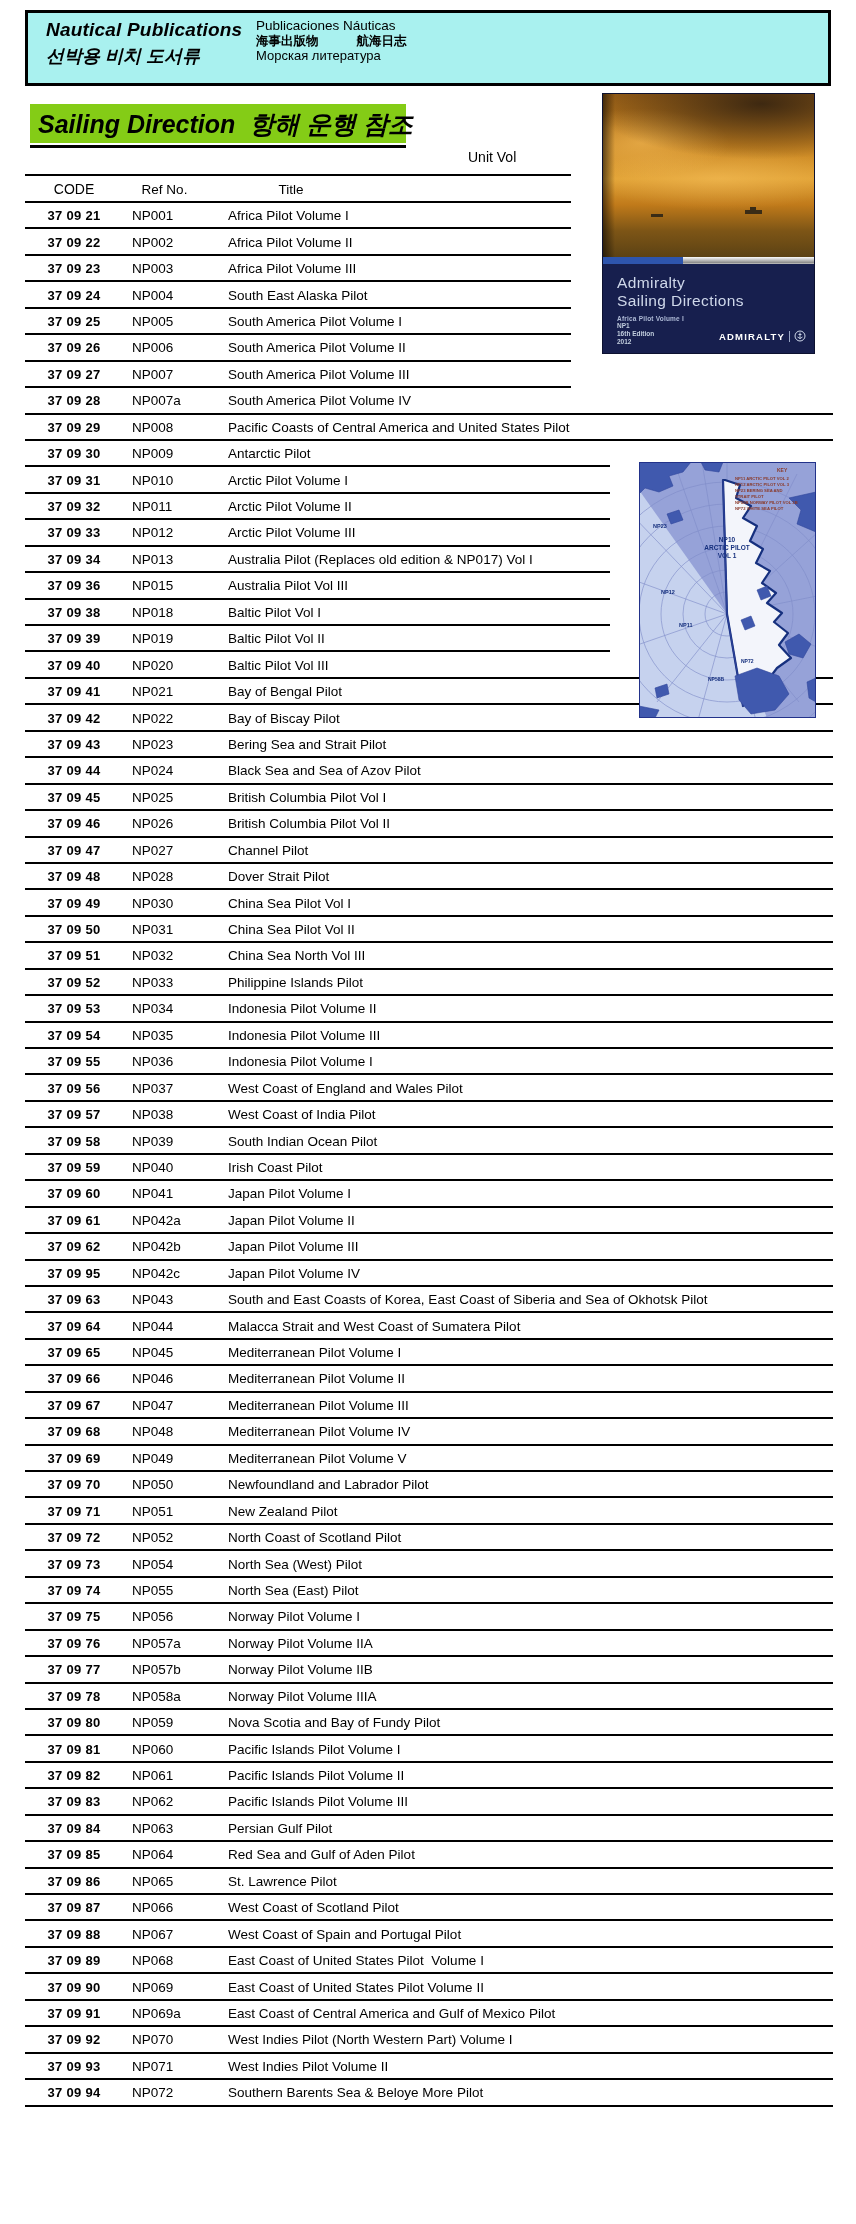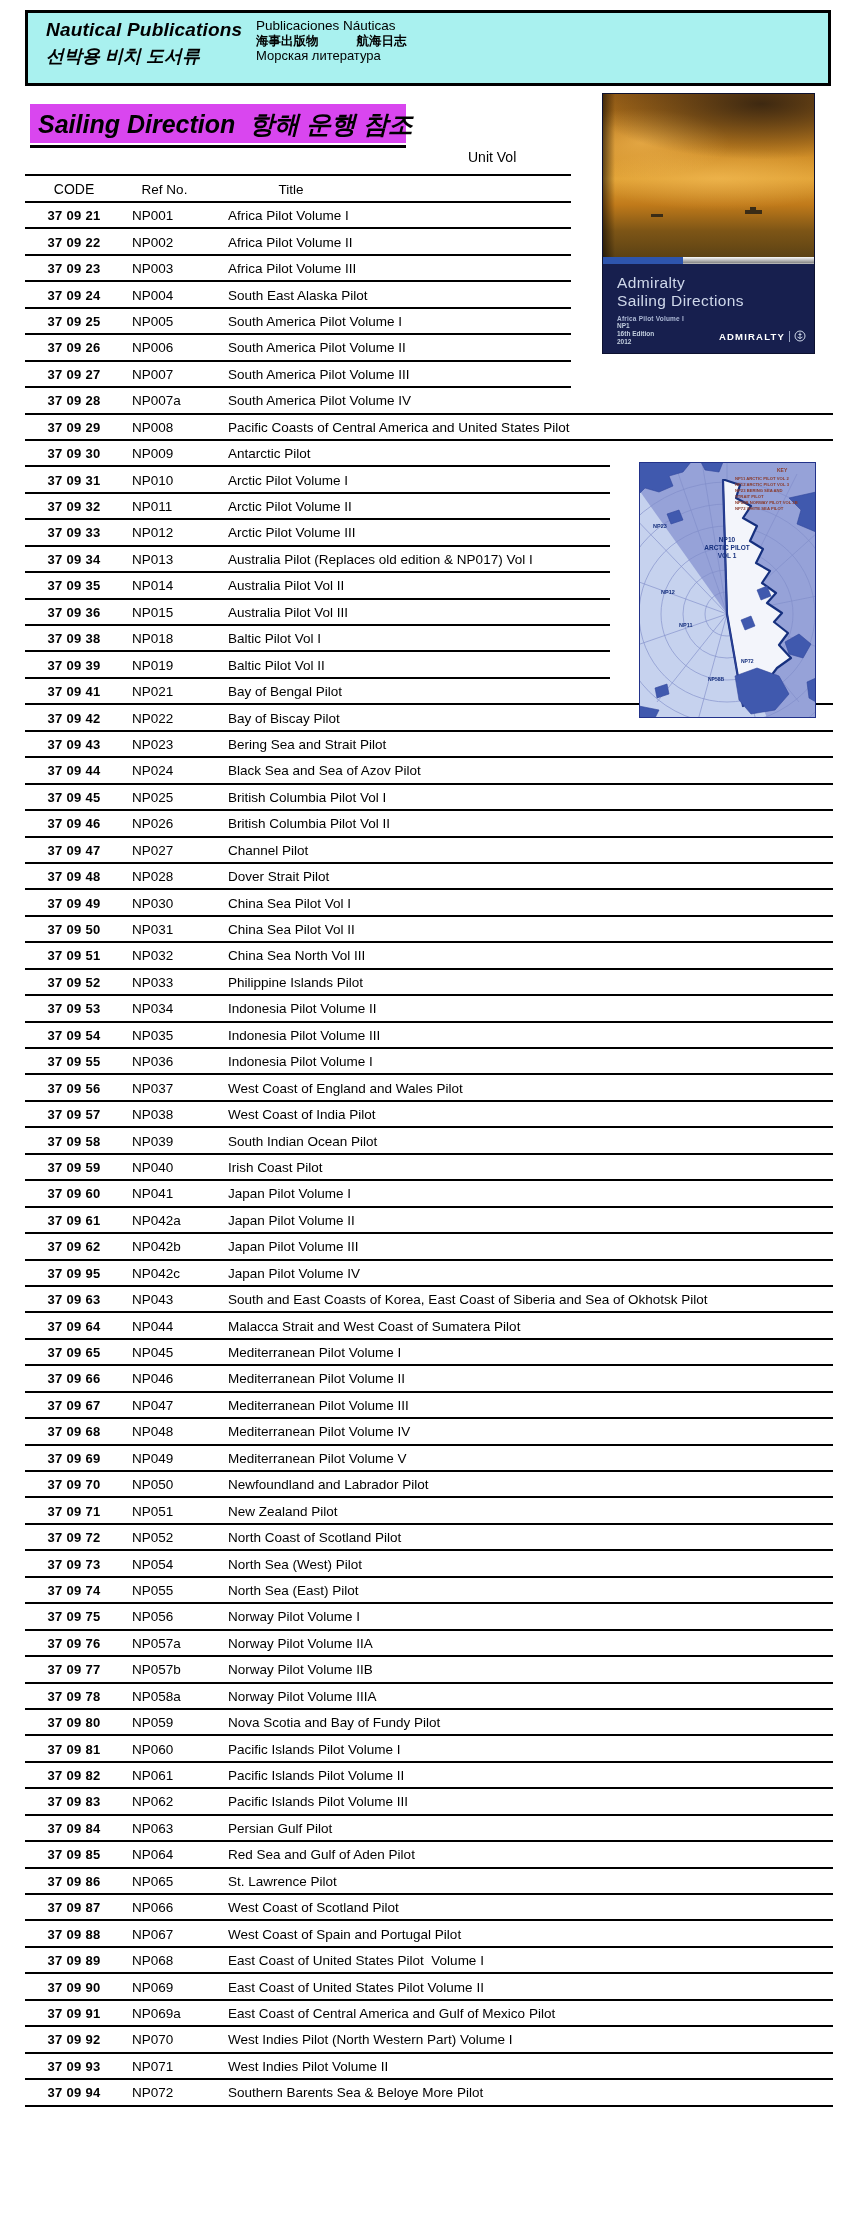--- a/index.html
+++ b/index.html
@@ -12,21 +12,21 @@
     background:#a9f1ef;border:3px solid #000;}
   .banner-left{position:absolute;left:18px;top:6px;}
   .banner-title-en{font-size:19px;font-weight:bold;font-style:italic;letter-spacing:.2px;}
   .banner-title-ko{font-size:18px;font-weight:bold;font-style:italic;margin-top:3px;}
   .banner-right{position:absolute;left:228px;top:5px;line-height:1.16;}
   .banner-es{font-size:13.5px;}
   .banner-zh{font-size:12.5px;font-weight:bold;}
   .banner-zh .gap{display:inline-block;width:38px;}
   .banner-ru{font-size:13px;}
   
-  .sec-title{position:absolute;left:30px;top:104px;width:376px;height:39px;background:#d946ef;}
+  .sec-title{position:absolute;left:30px;top:104px;width:376px;height:39px;background:#84cc16;}
   .sec-title-text{position:absolute;left:8px;top:4px;font-size:25px;font-weight:bold;font-style:italic;white-space:nowrap;}
   .sec-underline{position:absolute;left:30px;top:145px;width:376px;height:3px;background:#000;}
   .unit-label{position:absolute;left:468px;top:149px;font-size:14px;}
   
   .tbl{position:absolute;left:25px;top:174px;width:810px;}
   .vline{position:absolute;top:0;width:2px;background:#000;}
   .t-head{position:relative;height:29px;border-top:2px solid #000;border-bottom:2px solid #000;box-sizing:border-box;}
   .t-row{position:relative;height:26.45px;border-bottom:2px solid #000;box-sizing:border-box;}
   .cell{position:absolute;top:50%;transform:translateY(-50%);white-space:pre;}
   .c-code{left:0;width:98px;text-align:center;font-weight:bold;font-size:13px;letter-spacing:.3px;}
@@ -159,38 +159,38 @@
           <div class="cell c-code">37 09 33</div>
           <div class="cell c-ref">NP012</div>
           <div class="cell c-title">Arctic Pilot Volume III</div>
         </div>
         <div class="t-row" style="width: 585px;">
           <div class="cell c-code">37 09 34</div>
           <div class="cell c-ref">NP013</div>
           <div class="cell c-title">Australia Pilot (Replaces old edition &amp; NP017) Vol I</div>
         </div>
         <div class="t-row" style="width: 585px;">
-          <div class="cell c-code">37 09 35</div>
-          <div class="cell c-ref">NP014</div>
-          <div class="cell c-title">Australia Pilot Vol II</div>
-        </div>
-        <div class="t-row" style="width: 585px;">
           <div class="cell c-code">37 09 36</div>
           <div class="cell c-ref">NP015</div>
           <div class="cell c-title">Australia Pilot Vol III</div>
         </div>
         <div class="t-row" style="width: 585px;">
           <div class="cell c-code">37 09 38</div>
           <div class="cell c-ref">NP018</div>
           <div class="cell c-title">Baltic Pilot Vol I</div>
         </div>
         <div class="t-row" style="width: 585px;">
           <div class="cell c-code">37 09 39</div>
           <div class="cell c-ref">NP019</div>
           <div class="cell c-title">Baltic Pilot Vol II</div>
+        </div>
+        <div class="t-row" style="width: 808px;">
+          <div class="cell c-code">37 09 40</div>
+          <div class="cell c-ref">NP020</div>
+          <div class="cell c-title">Baltic Pilot Vol III</div>
         </div>
         <div class="t-row" style="width: 808px;">
           <div class="cell c-code">37 09 41</div>
           <div class="cell c-ref">NP021</div>
           <div class="cell c-title">Bay of Bengal Pilot</div>
         </div>
         <div class="t-row" style="width: 808px;">
           <div class="cell c-code">37 09 42</div>
           <div class="cell c-ref">NP022</div>
           <div class="cell c-title">Bay of Biscay Pilot</div>

